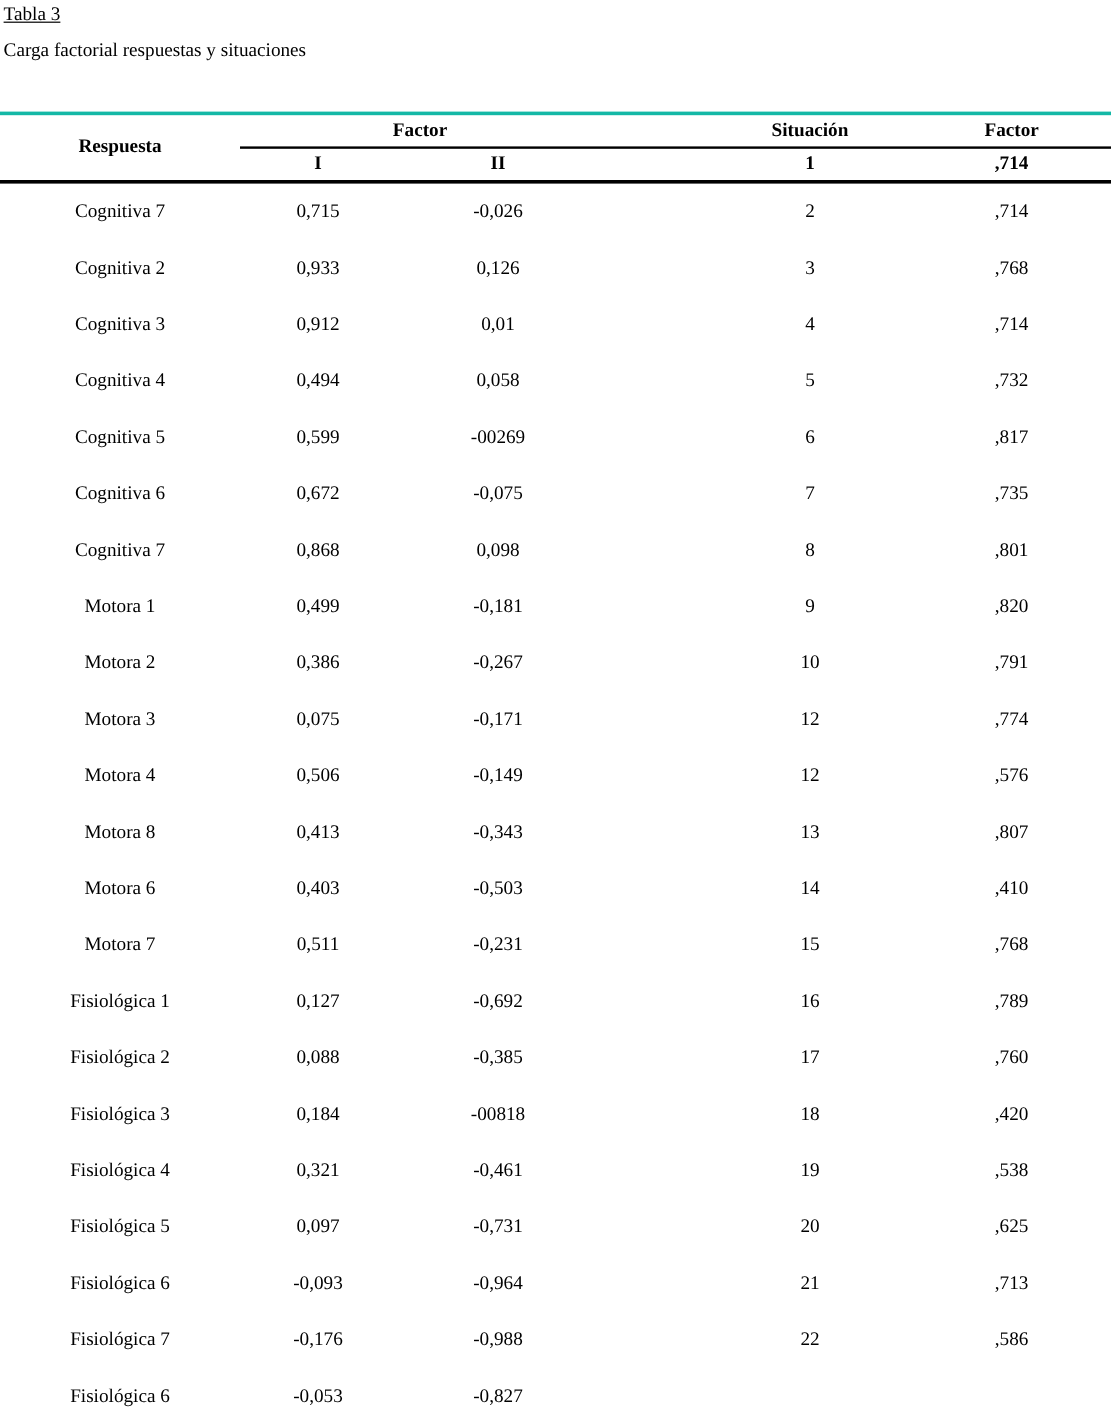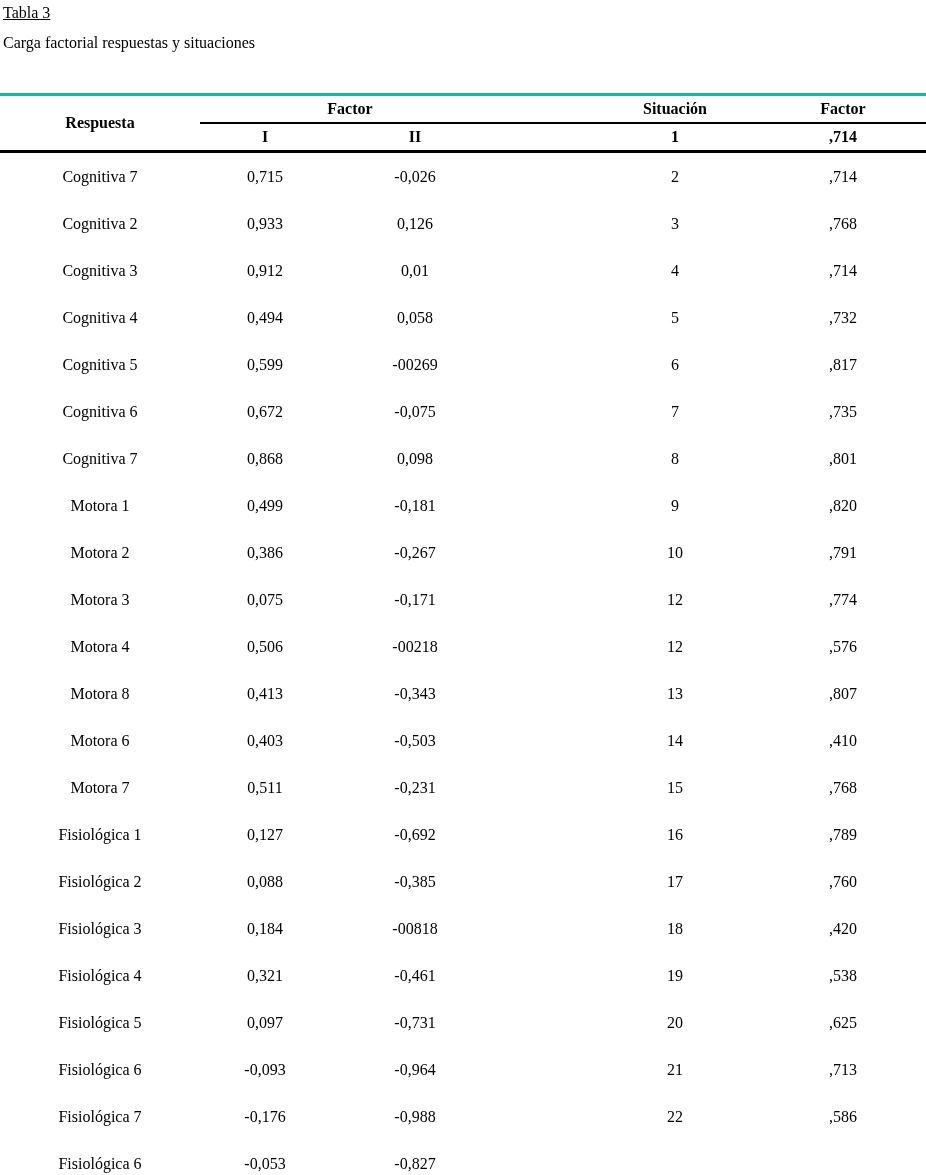--- a/index.html
+++ b/index.html
@@ -174,21 +174,21 @@
     <td>0,075</td>
     <td>-0,171</td>
     <td></td>
     <td>12</td>
     <td>,774</td>
   </tr>
 
   <tr>
     <td>Motora 4</td>
     <td>0,506</td>
-    <td>-00218</td>
+    <td>-0,149</td>
     <td></td>
     <td>12</td>
     <td>,576</td>
   </tr>
 
   <tr>
     <td>Motora 8</td>
     <td>0,413</td>
     <td>-0,343</td>
     <td></td>

